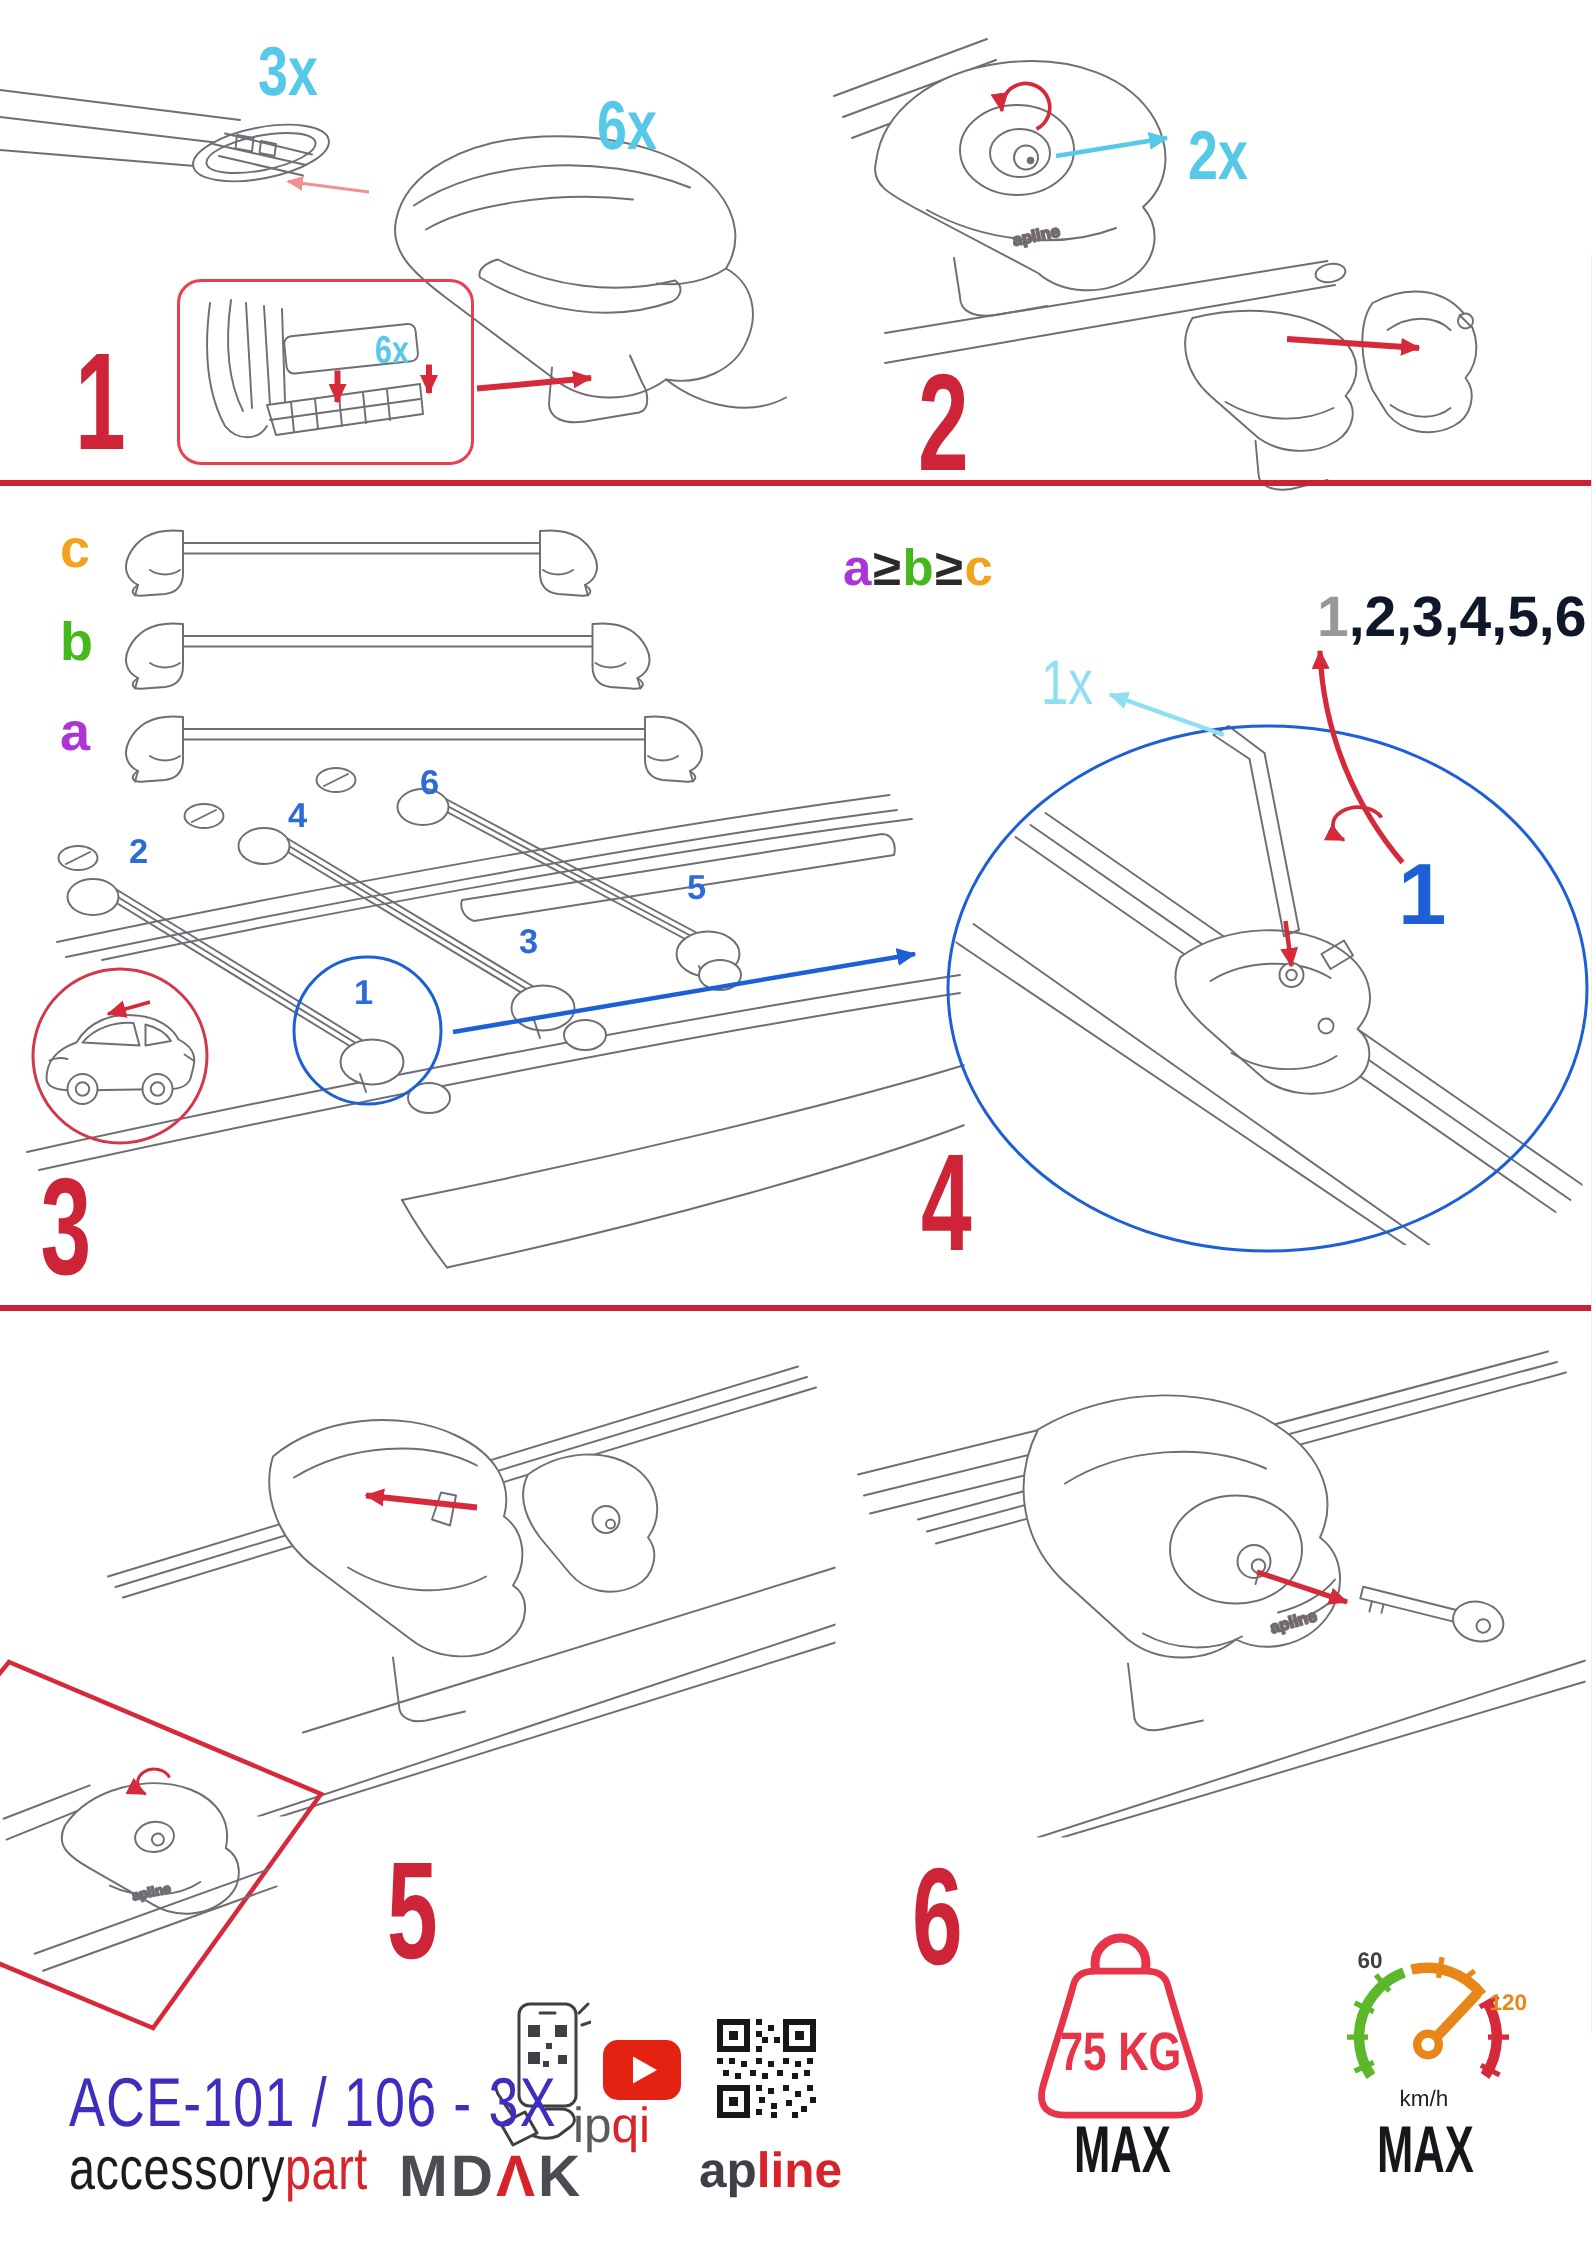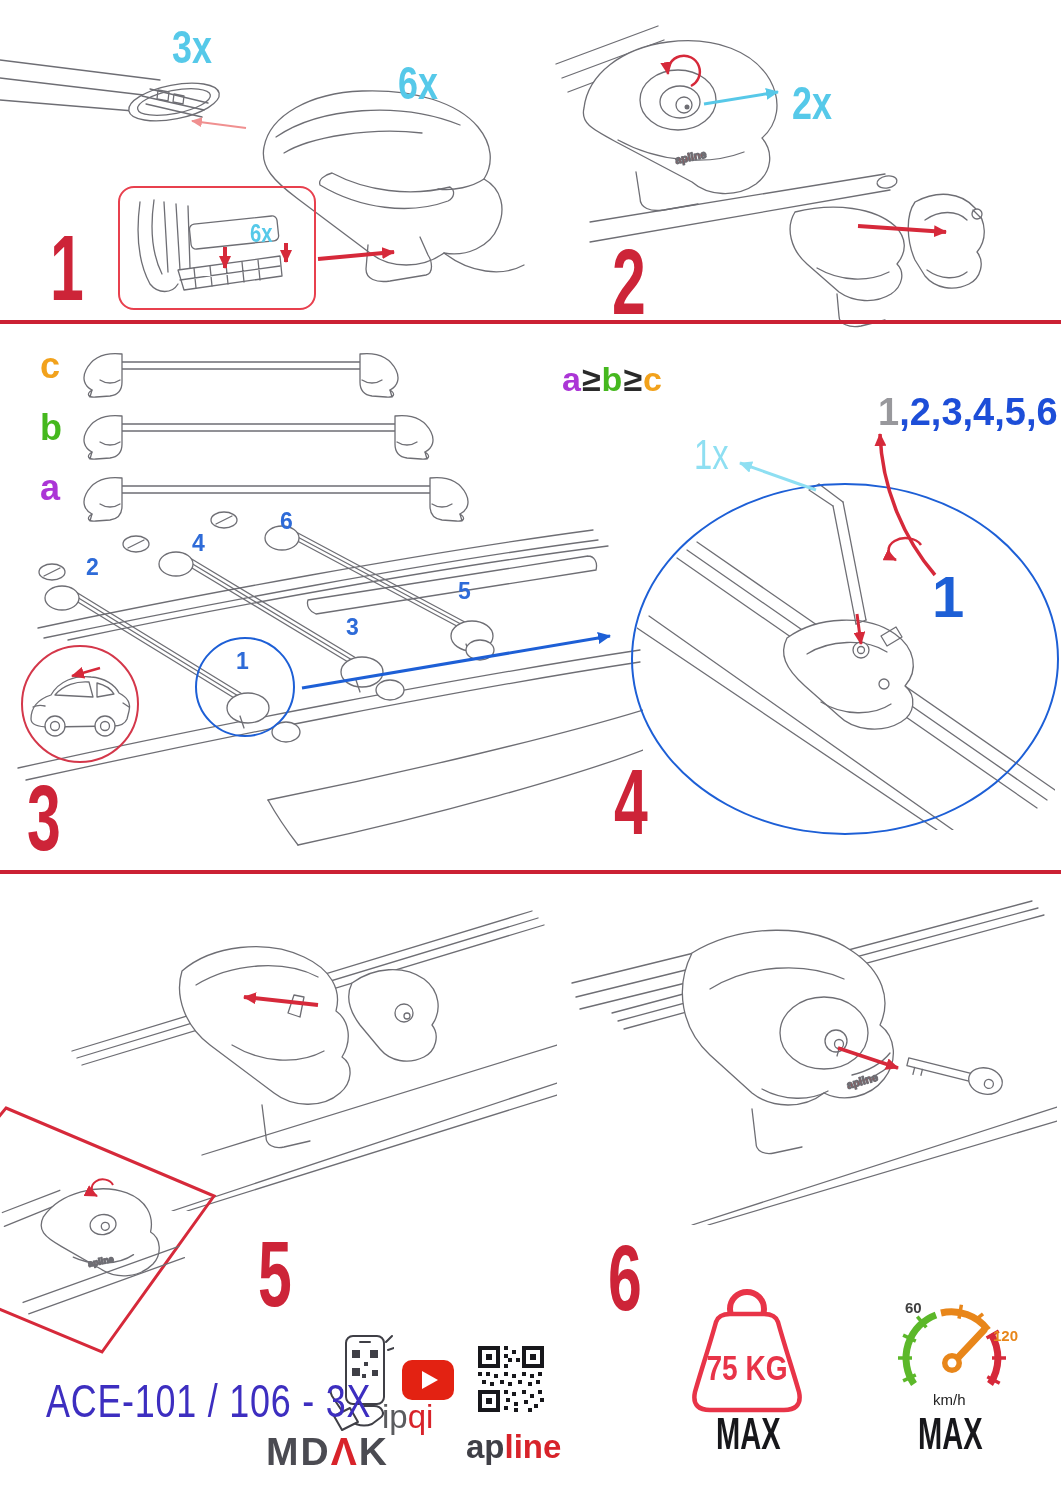--- a/index.html
+++ b/index.html
@@ -433,26 +433,28 @@
   </div>
 
   <div class="abs z6 pos" style="left:86px;top:556px">2</div>
   <div class="abs z6 pos" style="left:192px;top:532px">4</div>
   <div class="abs z6 pos" style="left:280px;top:510px">6</div>
   <div class="abs z6 pos" style="left:346px;top:616px">3</div>
   <div class="abs z6 pos" style="left:458px;top:580px">5</div>
   <div class="abs z6 pos" style="left:236px;top:650px">1</div>
 
   <div class="abs z6 seq" style="left:878px;top:393px">
-    <span style="color:#98989c">1</span><span style="color:#1d4ed8">,2,3,4,5,6</span>
+    <span style="color:#98989c">1</span><span style="color:#0f172a">,2,3,4,5,6</span>
   </div>
   <div class="abs z6 big1" style="left:932px;top:568px">1</div>
 
   <div class="abs z6 prodcode" style="left:46px;top:1378px">
     <span class="cond78">ACE-101 / 106 - 3X</span></div>
+  <div class="abs z6 brandline" style="left:46px;top:1426px">
+    <span class="cond78"><span>accessory</span><span class="red">part</span></span></div>
 
   <div class="abs z6 logo-md" style="left:266px;top:1432px">
     <span>MD</span><span class="red">Λ</span><span>K</span></div>
 
   <div class="abs z6 logo-ip" style="left:382px;top:1400px">
     <span>ip</span><span class="red">qi</span></div>
 
   <div class="abs z6 logo-ap" style="left:466px;top:1430px">
     <span>ap</span><span class="red">line</span></div>
 

